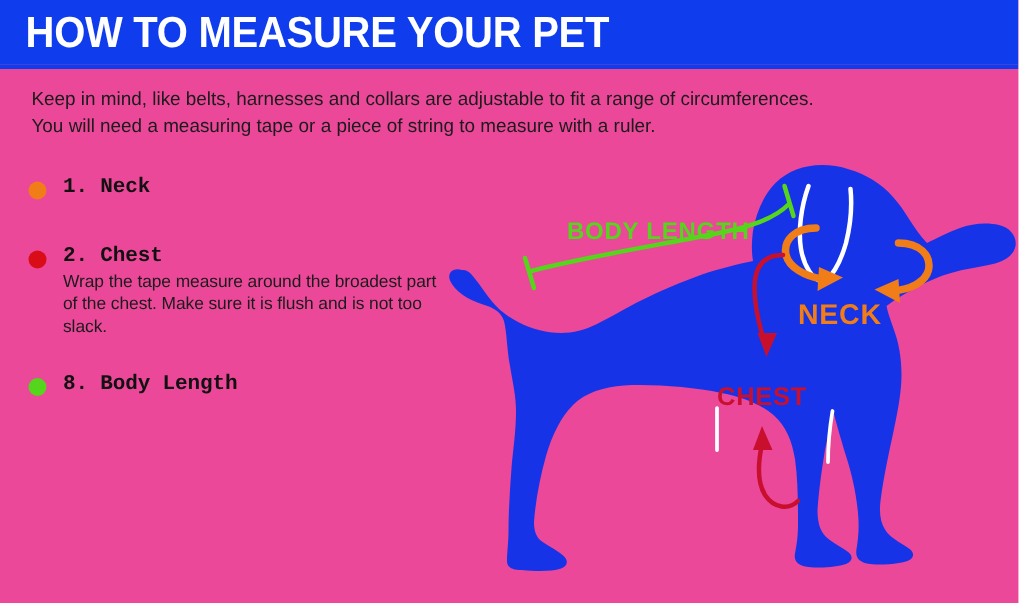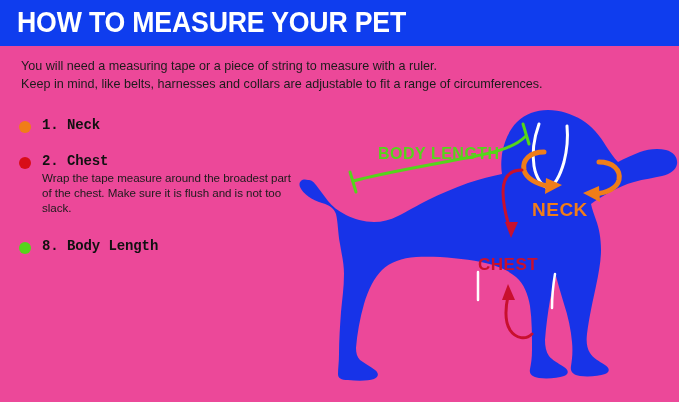--- a/index.html
+++ b/index.html
@@ -117,32 +117,32 @@
 </head>
 <body>
 
 <div id="page">
 
   <div class="header-bar"></div>
   <div class="header-title">HOW TO MEASURE YOUR PET</div>
   <div class="header-underline"></div>
 
   <div class="intro">
+    <div>Keep in mind, like belts, harnesses and collars are adjustable to fit a range of circumferences.</div>
     <div>You will need a measuring tape or a piece of string to measure with a ruler.</div>
-    <div>Keep in mind, like belts, harnesses and collars are adjustable to fit a range of circumferences.</div>
   </div>
 
   <div class="steps">
 
     <div class="step">
       <span class="step-bullet bullet-neck"></span>
       <div class="step-title">1. Neck</div>
     </div>
 
-    <div class="step" style="margin-top:20px;">
+    <div class="step" style="margin-top:30px;">
       <span class="step-bullet bullet-chest"></span>
       <div class="step-title">2. Chest</div>
       <div class="step-desc">Wrap the tape measure around the broadest part of the chest. Make sure it is flush and is not too slack.</div>
     </div>
 
     <div class="step" style="margin-top:22px;">
       <span class="step-bullet bullet-body"></span>
       <div class="step-title">8. Body Length</div>
     </div>
 

